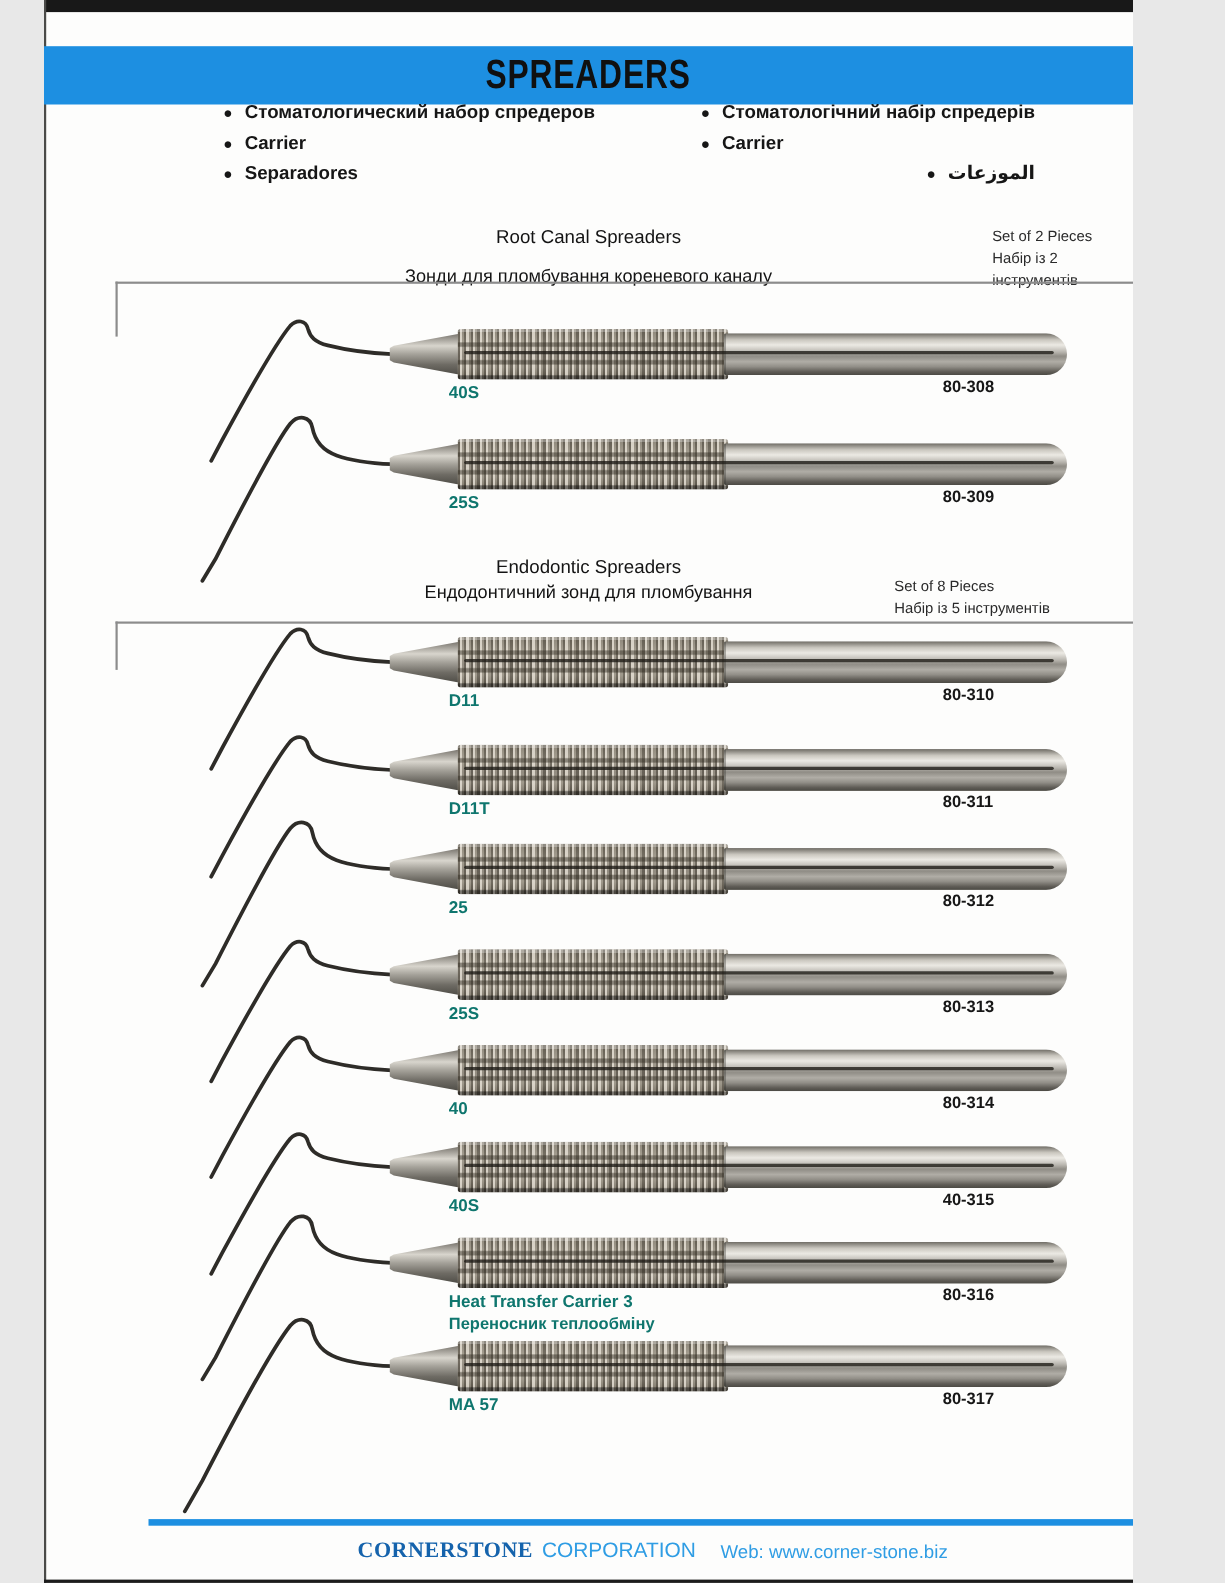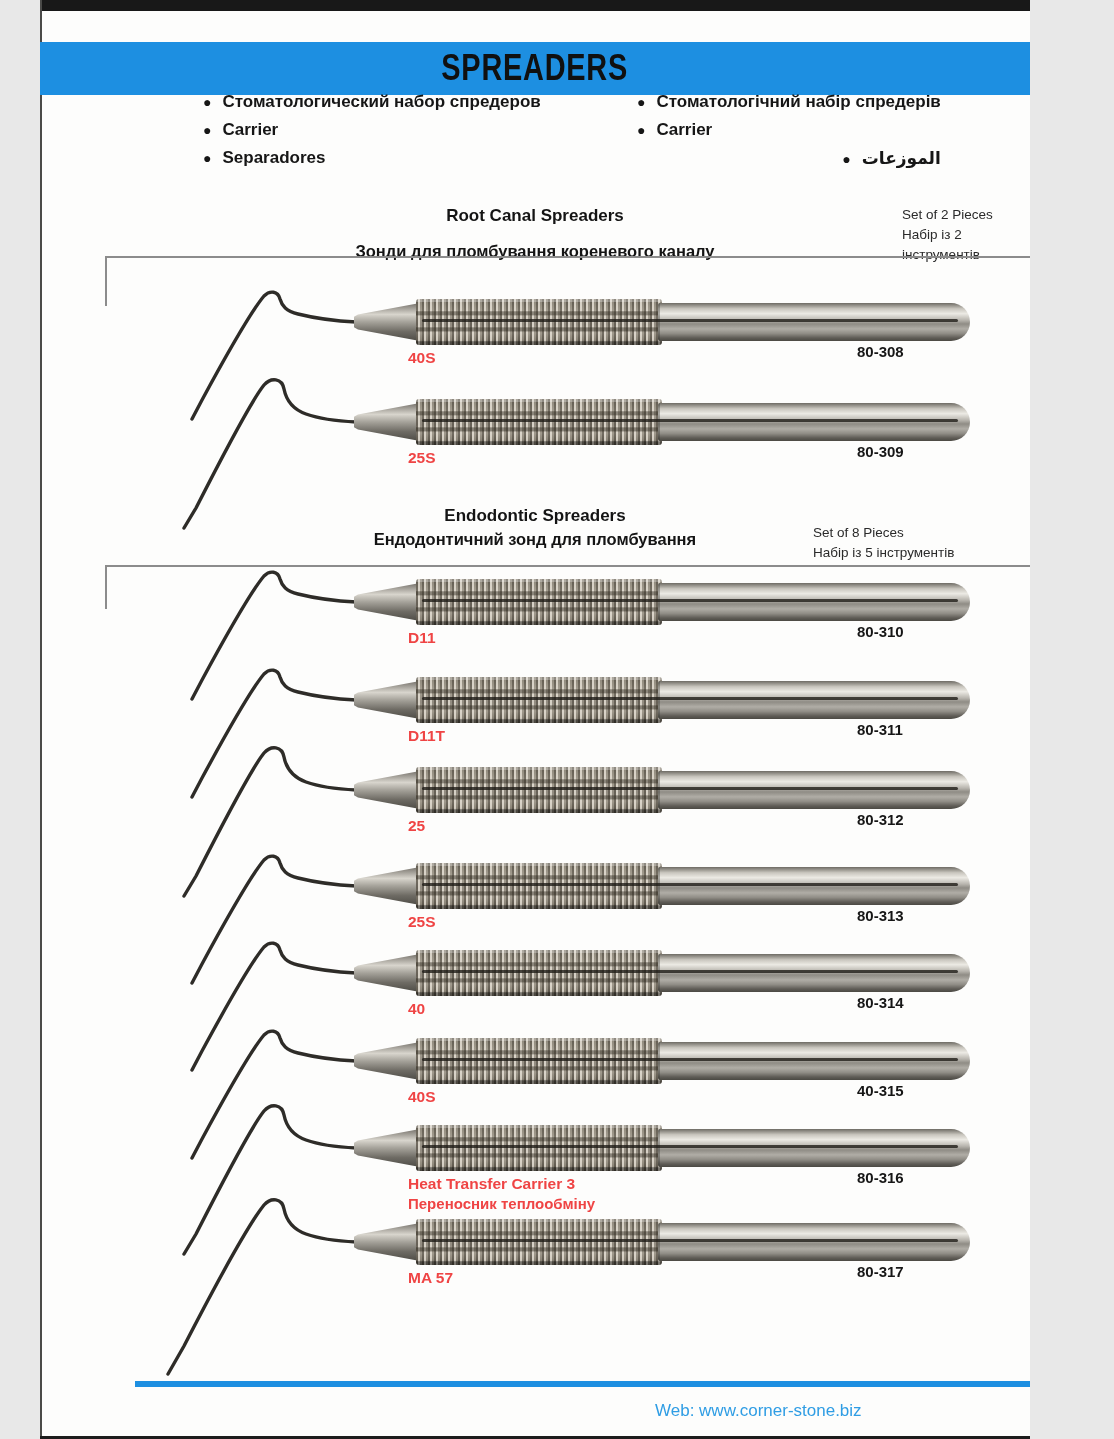--- a/index.html
+++ b/index.html
@@ -20,42 +20,42 @@
   
   .bullets{position:absolute;margin:0;padding:0;list-style:none;font-weight:bold;
         font-size:17px;color:#161616;}
   .bullets li{display:flex;align-items:baseline;gap:11px;height:28px;}
   .bullets .b{font-size:14px;}
   .bullets li.rtl .b{order:2;margin-left:4px;}
   .bullets-left{left:163px;top:92px;}
   .bullets-right{left:597px;top:92px;}
   
   .sec-title-en,.sec-title-uk{position:absolute;left:0;right:0;text-align:center;
-        font-weight:bold;font-size:17px;color:#141414;}
+        font-weight:normal;font-size:17px;color:#141414;}
   .sec-title-uk{font-size:16.5px;}
   .sec-set{position:absolute;font-size:13.5px;color:#2a2a2a;line-height:20px;}
   .bracket{position:absolute;left:65px;width:983px;border:2px solid #8c8c8c;border-bottom:none;}
   
   .row{position:absolute;left:0;width:1114px;height:0;overflow:visible;}
   .wire{position:absolute;left:58px;top:-46px;width:360px;height:200px;overflow:visible;}
   .wire path{fill:none;stroke:#2e2c28;stroke-width:3.4;stroke-linecap:round;}
   .cone{position:absolute;left:314px;top:-19px;width:66px;height:38px;
         background:linear-gradient(180deg,#75716a 0%,#d8d5cd 30%,#a5a29a 50%,#6e6b64 75%,#4e4c46 100%);
         clip-path:polygon(0 36%,6% 30%,100% 0%,100% 100%,6% 70%,0 64%);}
   .knurl{position:absolute;left:376px;top:-23px;width:246px;height:46px;border-radius:3px;
         background:
           linear-gradient(180deg,rgba(255,255,255,.28) 0 7%,transparent 7% 25%,rgba(40,35,25,.45) 28% 34%,transparent 37% 60%,rgba(40,35,25,.45) 63% 69%,transparent 72% 90%,rgba(0,0,0,.42) 93% 100%),
           repeating-linear-gradient(90deg,rgba(60,54,44,.55) 0 2px,rgba(224,218,207,.85) 2px 4px,rgba(138,131,118,.5) 4px 6px),
           linear-gradient(180deg,#8f897c 0%,#c2bcae 30%,#9a948a 55%,#b5afa2 75%,#6b6559 100%);}
   .handle{position:absolute;left:618px;top:-19px;width:310px;height:38px;
         border-radius:2px 19px 19px 2px;border-left:2px solid rgba(50,48,42,.35);
         background:linear-gradient(180deg,#6e6b64 0%,#c9c6be 15%,#eceae4 28%,#b8b5ae 45%,#8f8c85 55%,#b0ada6 68%,#918e87 80%,#5f5c56 92%,#4b4943 100%);}
   .midline{position:absolute;left:382px;top:-3px;width:536px;height:3px;
         background:rgba(28,26,20,.78);border-radius:2px;}
-  .label,.label2{position:absolute;left:368px;font-weight:bold;font-size:15.5px;color:#ef4444;}
+  .label,.label2{position:absolute;left:368px;font-weight:bold;font-size:15.5px;color:#0f766e;}
   .label{top:27px;}
   .label2{top:47px;font-size:15px;}
   .code{position:absolute;left:817px;top:21px;font-weight:bold;font-size:15px;color:#161616;}
   
   .footer-rule{position:absolute;left:95px;top:1381px;width:962px;height:6px;background:#1d8fe1;}
   .footer-company{position:absolute;left:285px;top:1398px;white-space:nowrap;}
   .footer-company .cs{font-family:"Liberation Serif","DejaVu Serif",serif;font-weight:bold;
         font-size:20px;color:#1563ac;letter-spacing:.5px;}
   .footer-company .corp{font-size:19px;color:#2f9de4;margin-left:8px;}
   .footer-web{position:absolute;left:615px;top:1401px;font-size:17px;color:#2f9de4;}
@@ -255,16 +255,19 @@
     <div class="midline"></div>
     <div class="label">MA 57</div>
 
     <div class="code">80-317</div>
   </div>
         </div>
   </div>
     </div>
 
   <div class="footer-rule"></div>
+  <div class="footer-company">
+    <span class="cs">CORNERSTONE</span><span class="corp">CORPORATION</span>
+  </div>
   <div class="footer-web">Web: www.corner-stone.biz</div>
   <div class="page-num">379</div>
   <div class="bottom-bar"></div>
 </div>
 
 </body></html>

